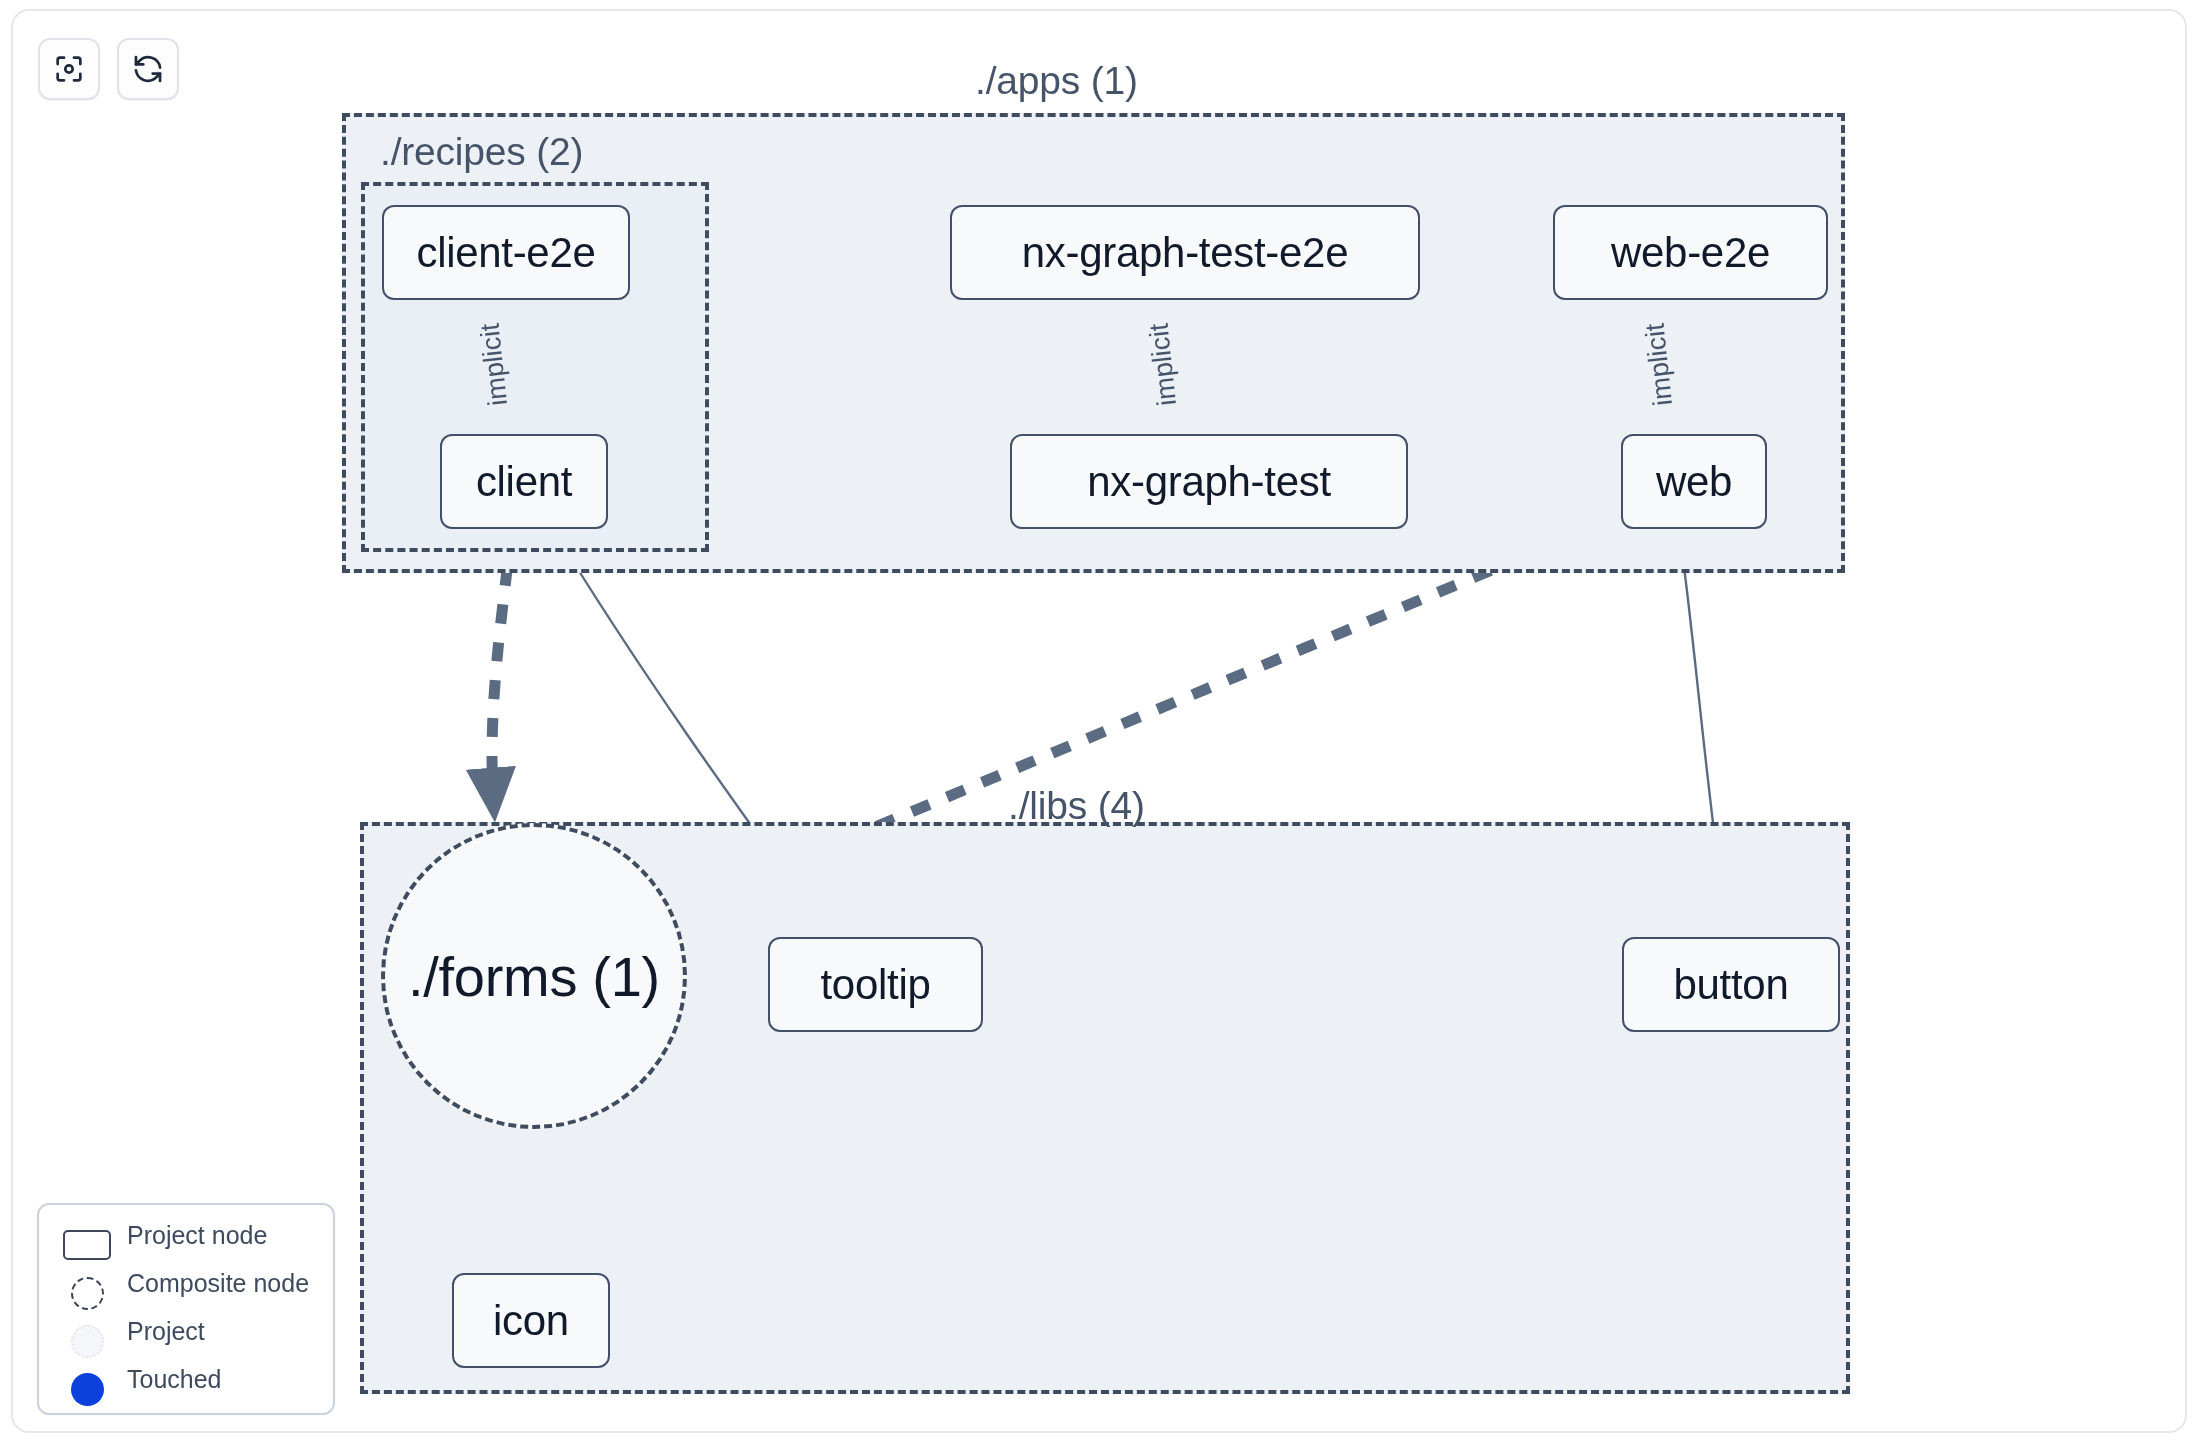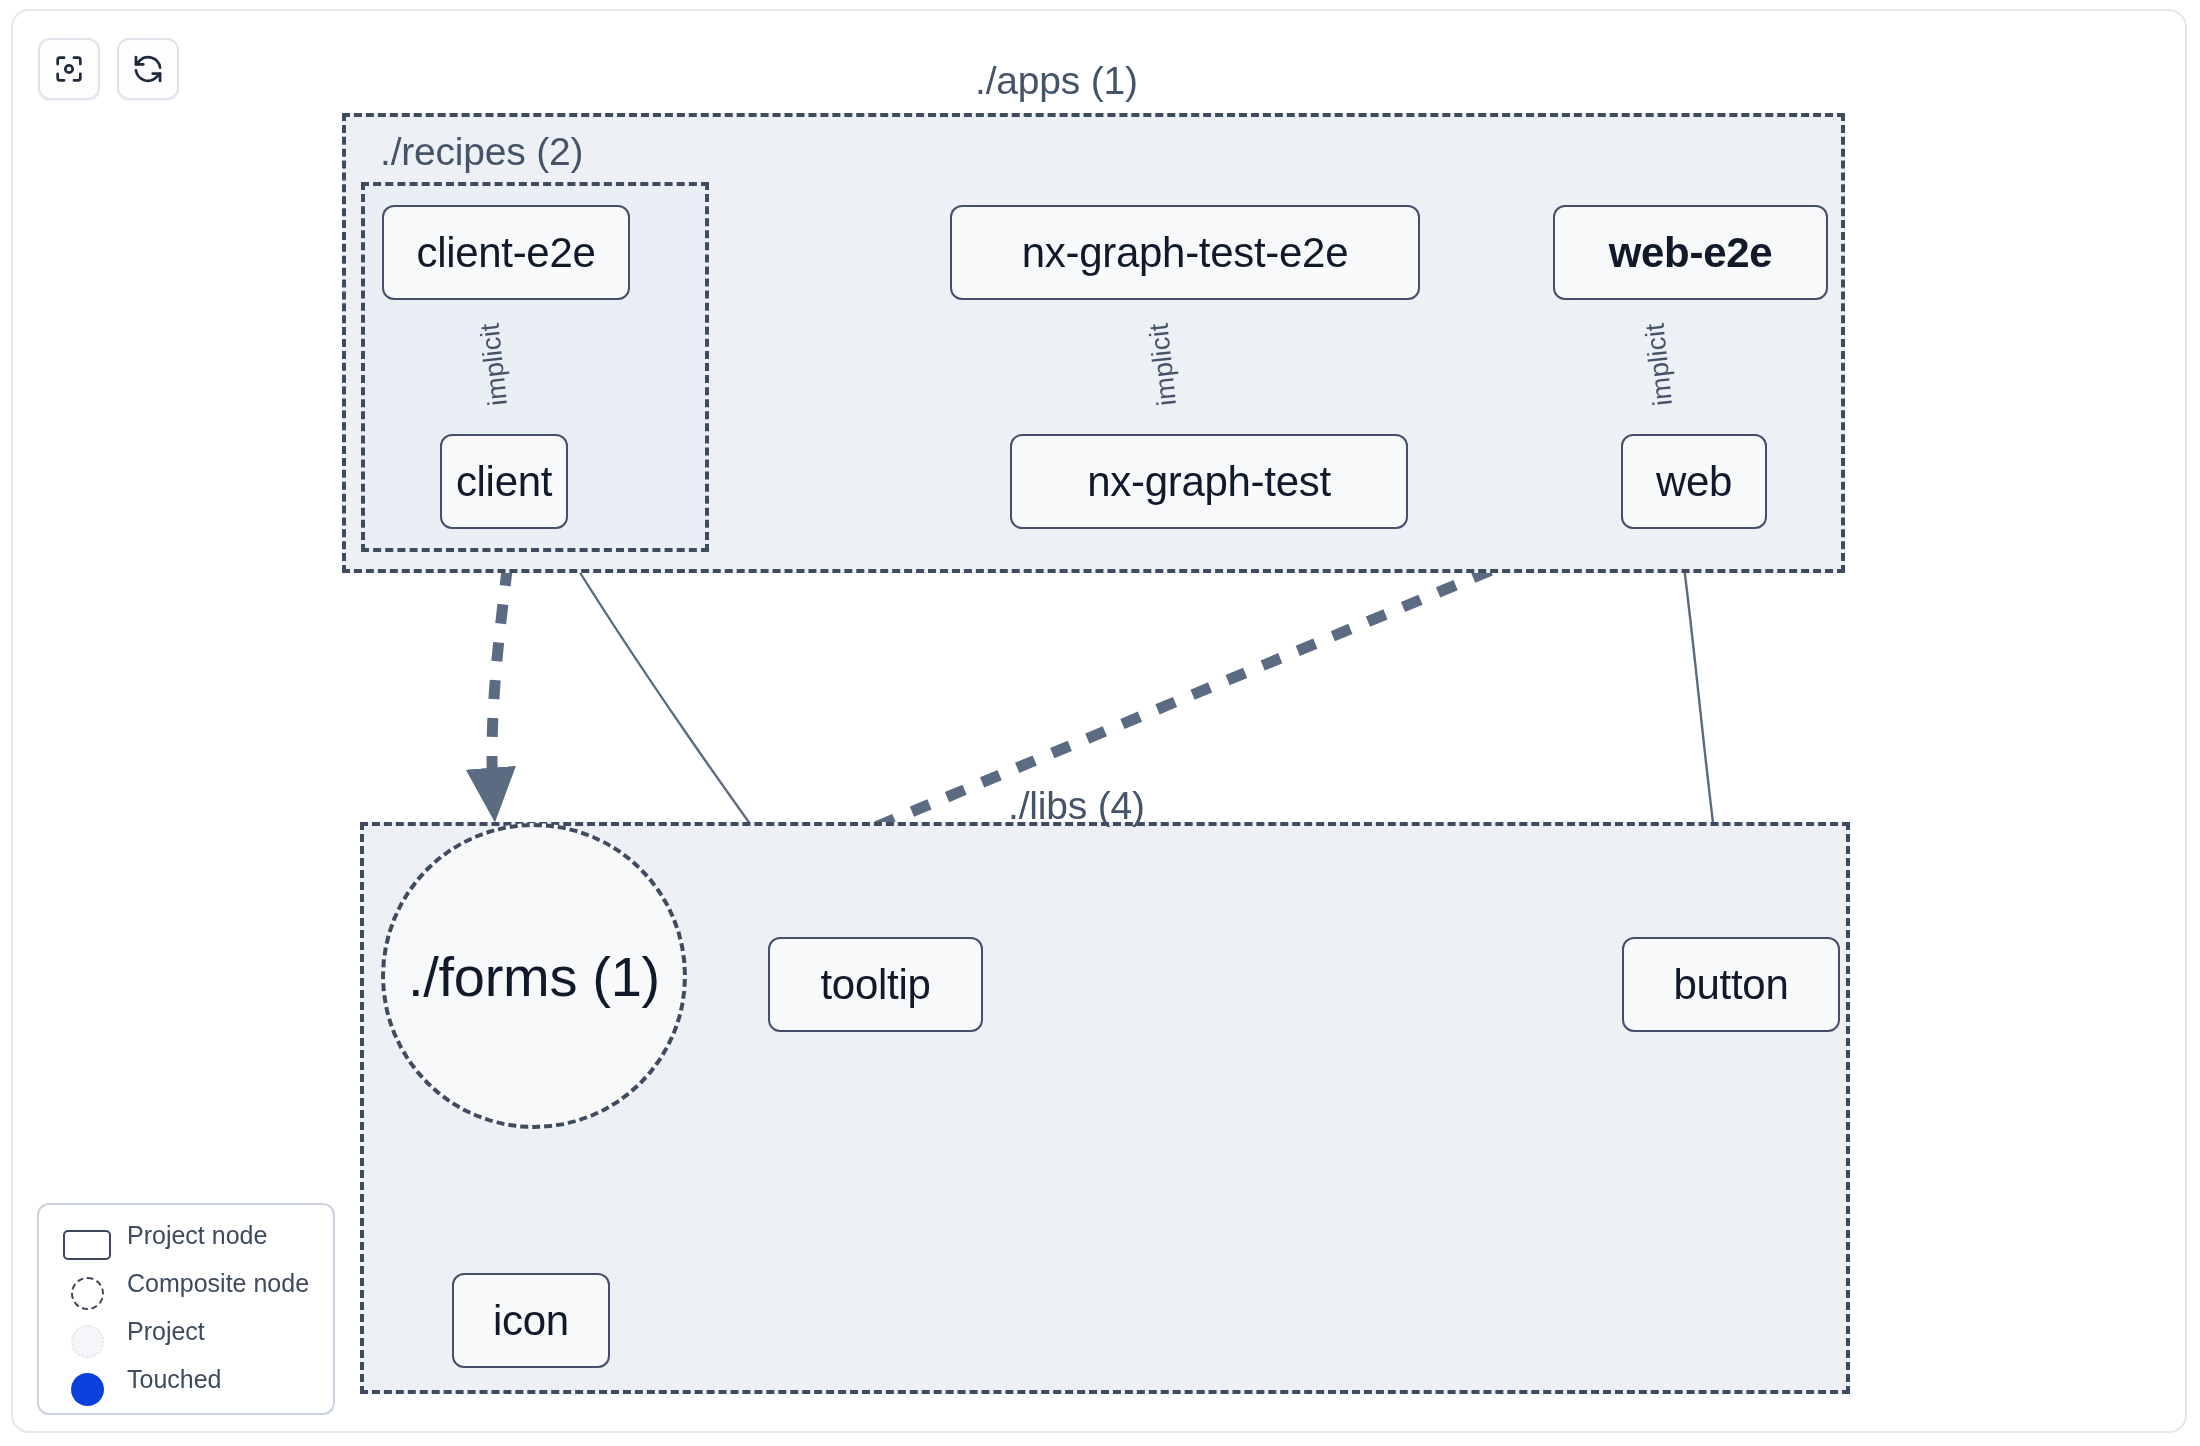--- a/index.html
+++ b/index.html
@@ -268,33 +268,33 @@
   </svg>
 
   <div class="edge-label" style="left:453px; top:349px; transform:rotate(-96deg);">implicit</div>
   <div class="edge-label" style="left:1122px; top:349px; transform:rotate(-96deg);">implicit</div>
   <div class="edge-label" style="left:1618px; top:349px; transform:rotate(-96deg);">implicit</div>
 
   <div class="node" style="left:382px; top:205px; width:248px; height:95px;justify-content:center;">
     <span class="node-label">client-e2e</span>
   </div>
 
-  <div class="node" style="left:440px; top:434px; width:128px; height:95px;">
+  <div class="node" style="left:440px; top:434px; width:168px; height:95px;">
     <span class="node-label">client</span>
   </div>
 
   <div class="node" style="left:950px; top:205px; width:470px; height:95px;">
     <span class="node-label">nx-graph-test-e2e</span>
   </div>
 
   <div class="node" style="left:1010px; top:434px; width:398px; height:95px;">
     <span class="node-label">nx-graph-test</span>
   </div>
 
-  <div class="node" style="left:1553px; top:205px; width:275px; height:95px;font-weight:bold;">
+  <div class="node" style="left:1553px; top:205px; width:275px; height:95px;">
     <span class="node-label">web-e2e</span>
   </div>
 
   <div class="node" style="left:1621px; top:434px; width:146px; height:95px;">
     <span class="node-label">web</span>
   </div>
 
   <div class="composite-node" style="left:381px; top:823px; width:306px; height:306px;">
     <span class="composite-label">./forms (1)</span>
   </div>

